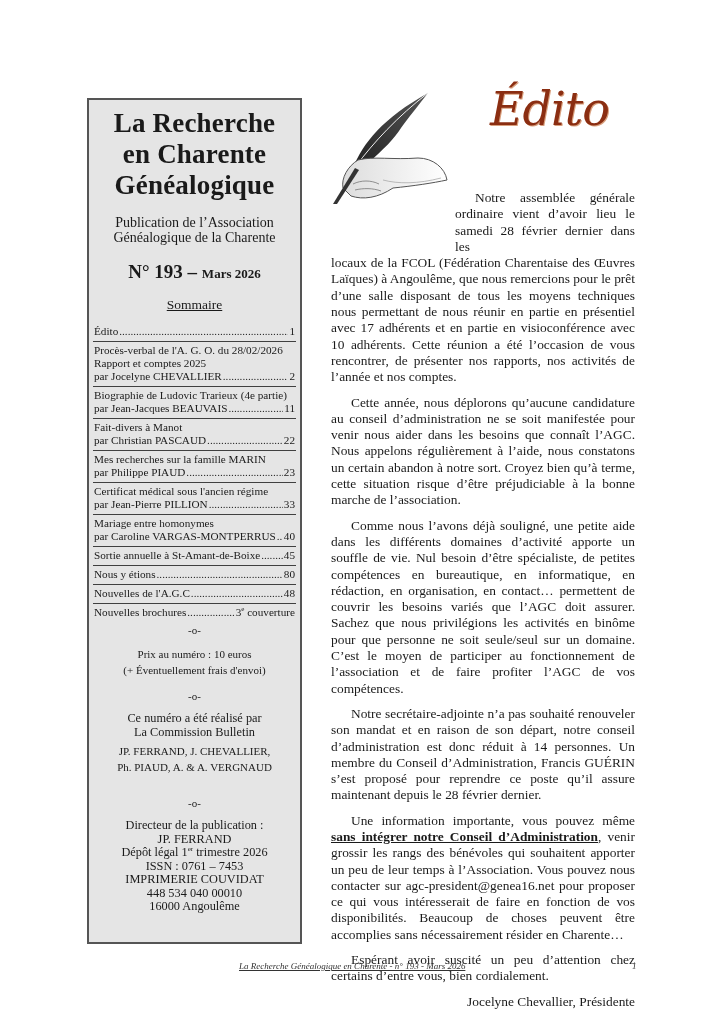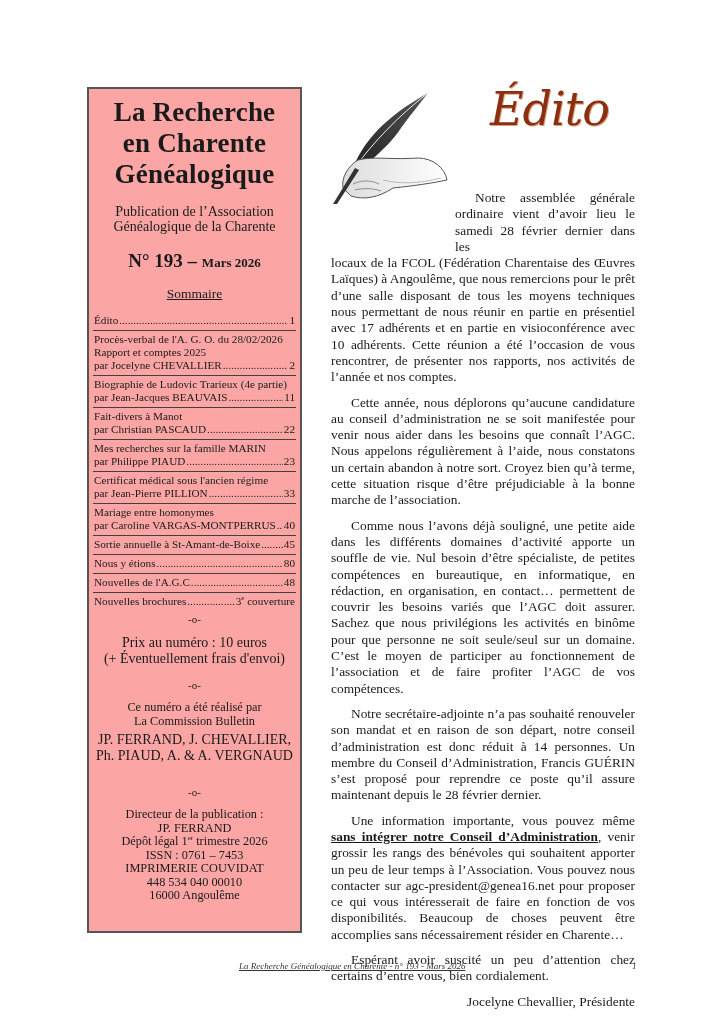--- a/index.html
+++ b/index.html
@@ -1,39 +1,39 @@
 <!DOCTYPE html>
 <html><head>
   <meta charset="utf-8">
   <style>
     html, body { margin: 0; padding: 0; background: #ffffff; }
     body { width: 724px; height: 1024px; position: relative; overflow: hidden;
            font-family: "Liberation Serif", "DejaVu Serif", serif; color: #1a1a1a; }
 
     
-    .sidebar { position: absolute; left: 87px; top: 87px; width: 211px; height: 842px;
-               background: #fca5a5; border: 2px solid #555; box-sizing: content-box; }
+    .sidebar { position: absolute; left: 87px; top: 98px; width: 211px; height: 842px;
+               background: #e5e5e5; border: 2px solid #555; box-sizing: content-box; }
     .sb-title { text-align: center; font-weight: bold; font-size: 27px; line-height: 31px;
                 margin-top: 8px; letter-spacing: 0.2px; }
     .sb-sub { text-align: center; font-size: 14px; line-height: 15px; margin-top: 14px; }
     .sb-issue { text-align: center; font-weight: bold; margin-top: 16px; font-size: 19px; }
     .sb-issue .small { font-size: 13px; }
     .sb-toc-head { text-align: center; font-weight: normal; text-decoration: underline;
                    font-size: 13.5px; margin-top: 14px; }
     .toc { margin-top: 10px; padding: 0 4px; }
     .toc-item { border-top: 1px solid #404040; padding: 2px 1px 3px 1px; font-size: 11.2px; line-height: 13px; }
     .toc-item:first-child { border-top: none; }
     .toc-line { display: flex; align-items: baseline; white-space: nowrap; overflow: hidden; }
     .toc-line .t { flex: 0 0 auto; }
     .toc-line .dots { flex: 1 1 auto; overflow: hidden; margin: 0 1px; }
     .toc-line .dots::before { content: "................................................................................................................................"; letter-spacing: 0px; }
     .toc-line .pg { flex: 0 0 auto; }
     .sep { text-align: center; font-size: 11px; margin: 4px 0; }
     .center-block { text-align: center; font-size: 12.3px; line-height: 13.5px; }
-    .center-block.big { font-size: 14px; line-height: 16px; text-align: center; }
+    .center-block.big { font-size: 11px; line-height: 16px; text-align: center; }
     sup { font-size: 7px; line-height: 0; }
 
     
     .quill { position: absolute; left: 323px; top: 88px; width: 125px; height: 120px; }
     .edito-title { position: absolute; left: 490px; top: 82px; font-family: "DejaVu Serif", serif;
                    font-style: italic; font-size: 46px; color: #8b2e12; letter-spacing: -1px;
                    text-shadow: 1px 1px 0 #d9a07e; }
     .article { position: absolute; left: 331px; top: 190px; width: 304px;
                font-size: 13.4px; line-height: 16.3px; text-align: justify; }
     .article p { margin: 0 0 9px 0; text-indent: 20px; }

